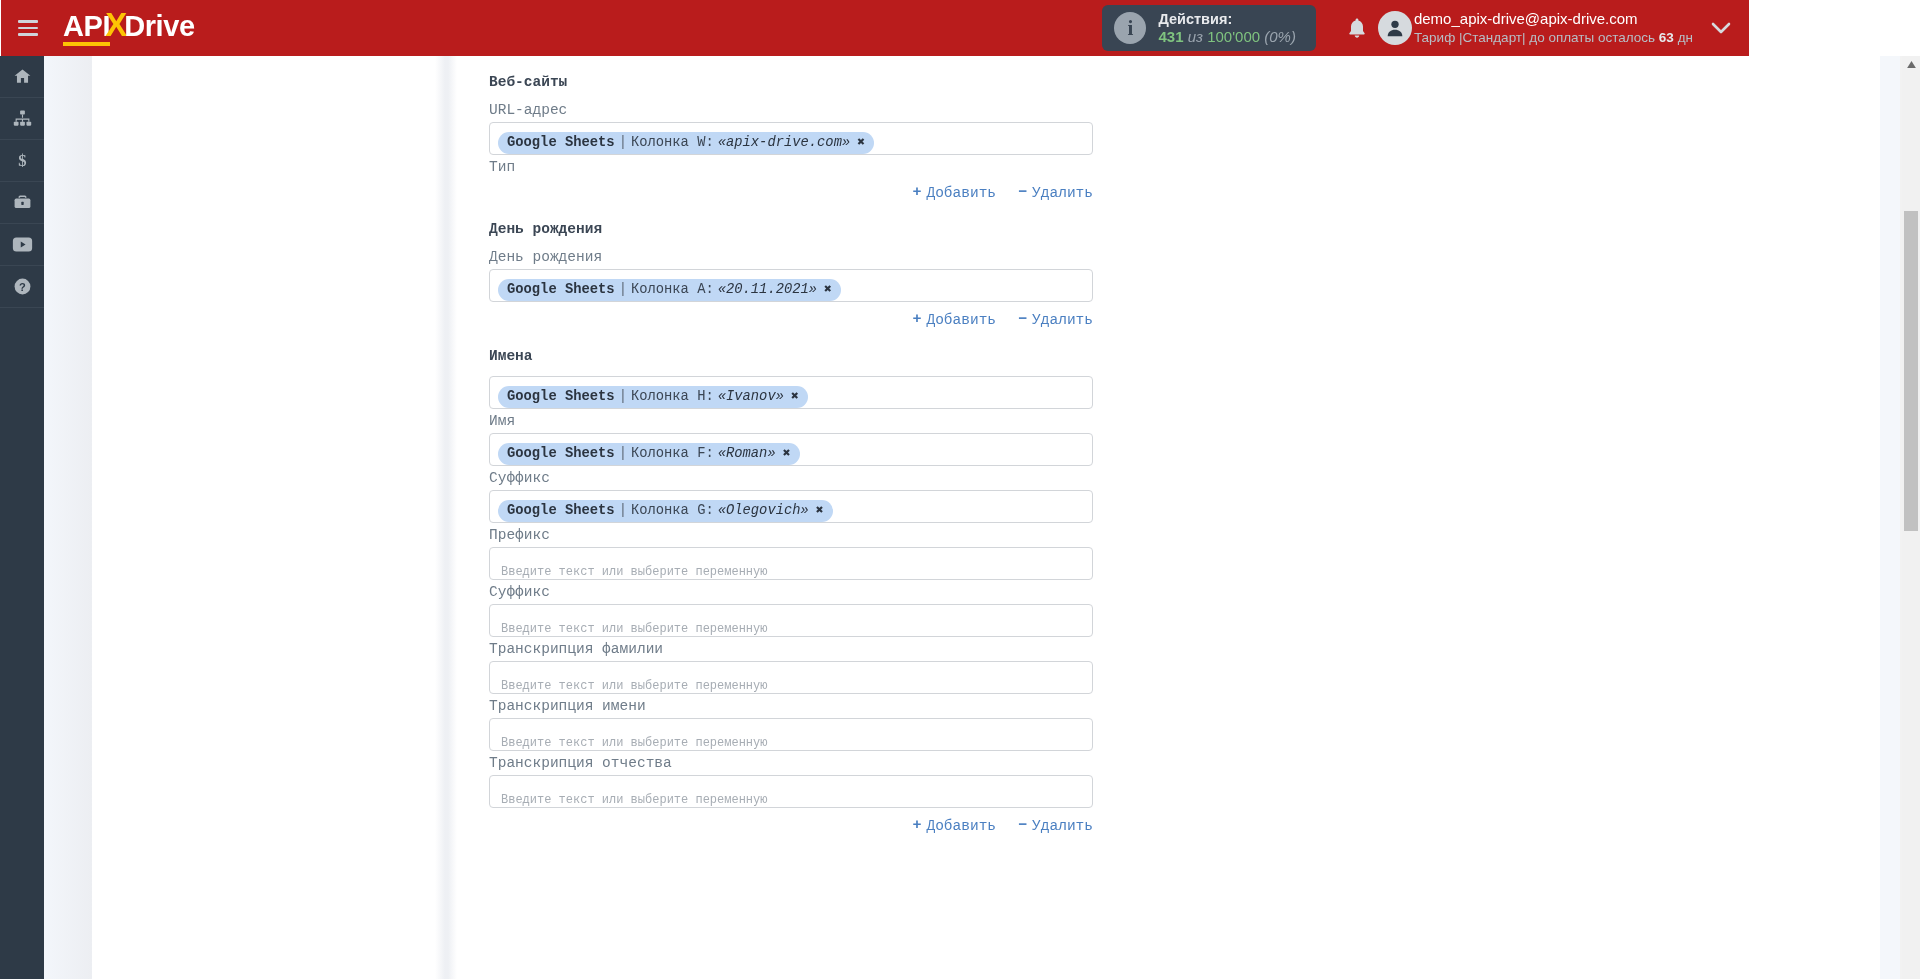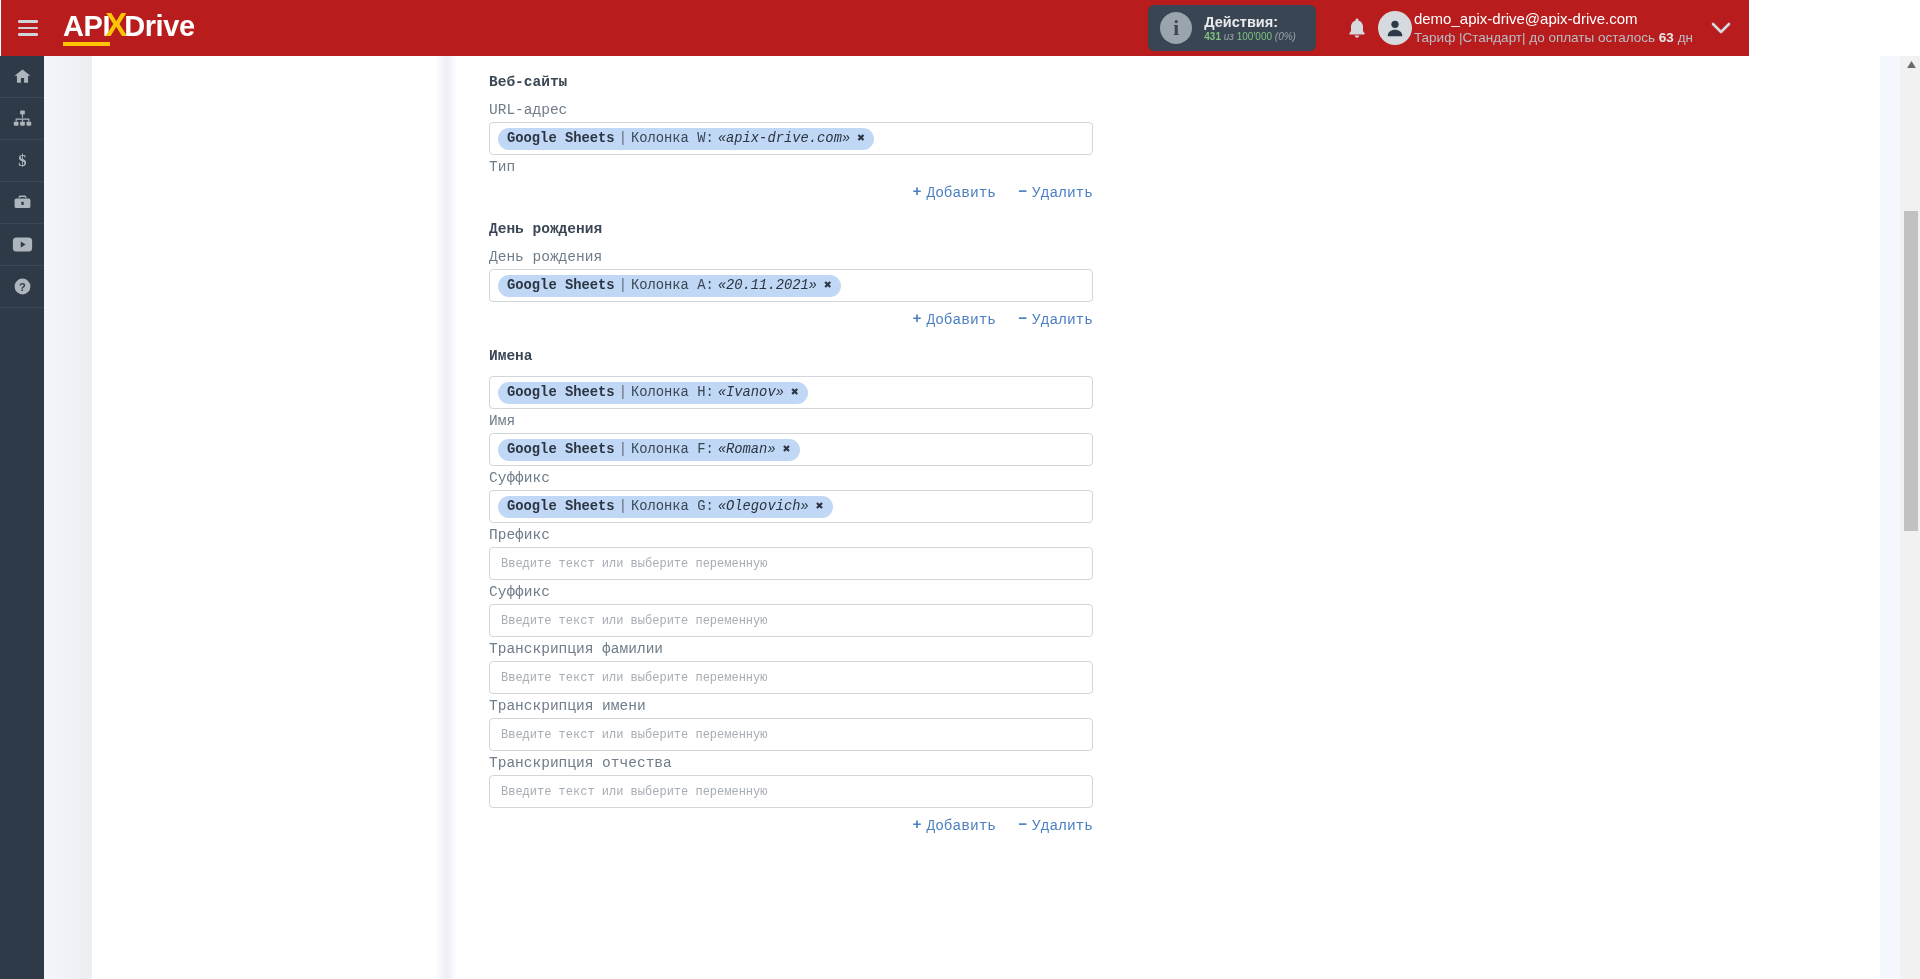--- a/index.html
+++ b/index.html
@@ -51,21 +51,21 @@
     margin-right: 18px;
   }
   .info-circle {
     width: 32px; height: 32px; border-radius: 50%;
     background: #9aa4ae; color:#394553;
     display:flex; align-items:center; justify-content:center;
     font-size: 21px; font-weight: bold; font-family: "Liberation Serif", serif;
   }
   .actions-text { line-height: 1.25; }
   .actions-title { font-size: 14.5px; font-weight: bold; color: #e8eaed; }
-  .actions-sub { font-size: 10px; color: #9aa4ae; }
+  .actions-sub { font-size: 15px; color: #9aa4ae; }
   .actions-sub .num { color: #7fc37f; font-weight: bold; }
   .actions-sub .tot { color: #7fc37f; }
   .actions-sub .em { font-style: italic; }
 
   .bell { width: 46px; display:flex; align-items:center; justify-content:center; cursor:pointer; }
   .bell svg { fill:#d6dade; }
 
   .avatar {
     width: 34px; height: 34px; border-radius: 50%;
     background: #d6dade; margin: 0 12px 0 8px;
@@ -164,21 +164,21 @@
 
   .field { margin: 4px 0 0 32px; width: 604px; }
   .field-label {
     font-size: 14.5px; color:#6f7c89;
     margin-bottom: 4px; display:block;
   }
   .input {
     width: 604px; min-height: 33px;
     border: 1px solid #d2d5d9; border-radius: 4px;
     background:#ffffff;
-    display:flex; align-items:center;
+    display:flex; align-items:flex-end;
     padding: 0 8px;
     font-size: 14.5px; color:#3b4654;
     cursor: text;
   }
   .input .ph { color:#a7adb4; font-size:12px; padding-left:3px; }
   .input .plain { color:#3b4654; font-size:14.5px; padding-left:3px; }
 
   .chip {
     background:#c0d8f5; border-radius: 11px;
     padding: 2px 9px 3px 9px;

